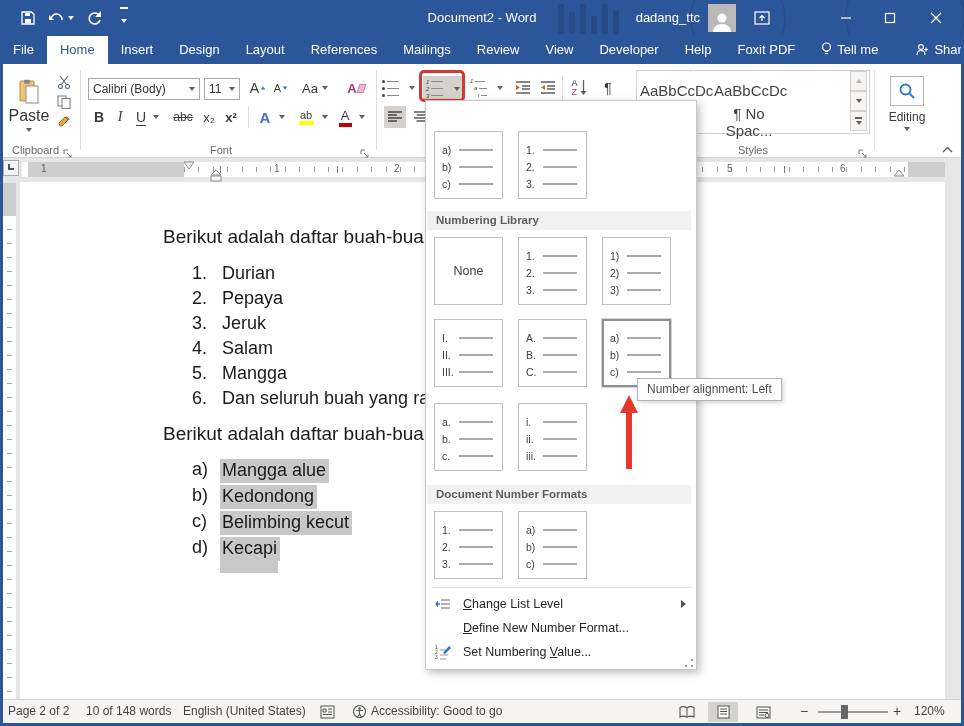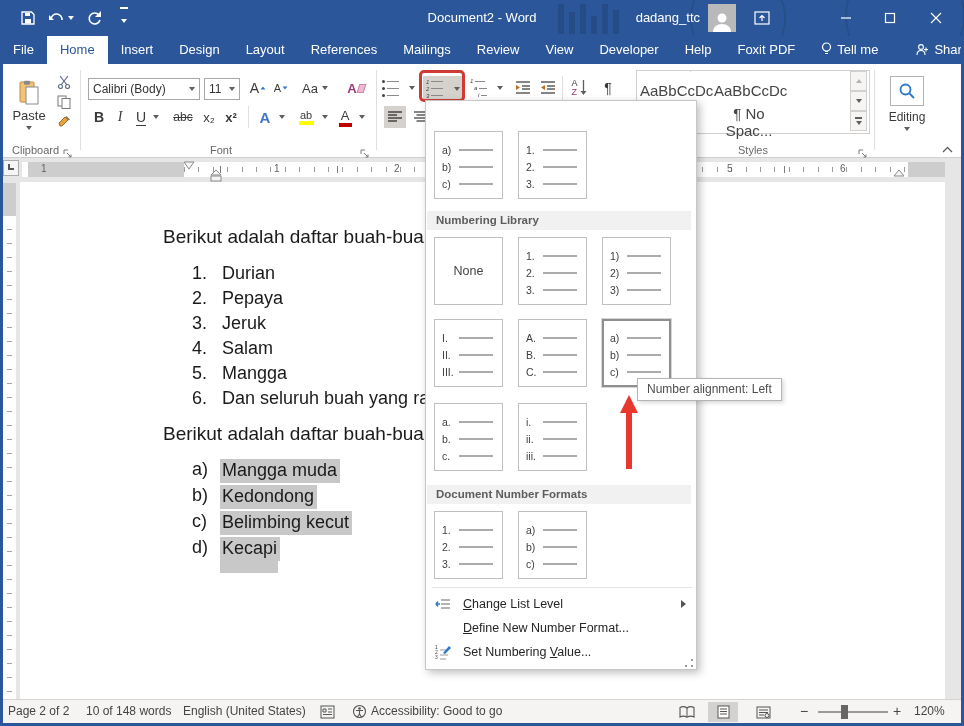--- a/index.html
+++ b/index.html
@@ -177,21 +177,21 @@
   </div>
 
   <div class="ribbon">
 
     <div class="rbtn" style="left:8px;top:8px;width:42px;height:66px;flex-direction:column;">
       <svg width="22" height="26" viewBox="0 0 22 26">
           <rect x="2" y="2" width="14" height="20" rx="1" fill="#f2c377" stroke="#b98a43"></rect>
           <rect x="6" y="0.8" width="6" height="4" rx="1" fill="#8a8a8a"></rect>
           <rect x="8" y="7" width="12" height="17" fill="#fff" stroke="#8a8a8a"></rect>
         </svg>
-      <span style="font-size:13px;margin-top:2px;">Paste</span>
+      <span style="font-size:16px;margin-top:2px;">Paste</span>
       <span class="chev" style="margin-top:3px;"></span>
     </div>
     <div class="rbtn" style="left:54px;top:10px;width:20px;height:16px;">
       <svg width="14" height="14" viewBox="0 0 14 14">
           <path d="M3 1l7 9M11 1 4 10" stroke="#5f6e87" stroke-width="1.2" fill="none"></path>
           <circle cx="3.5" cy="11.5" r="2" fill="none" stroke="#5f6e87" stroke-width="1.2"></circle>
           <circle cx="10.5" cy="11.5" r="2" fill="none" stroke="#5f6e87" stroke-width="1.2"></circle>
         </svg>
     </div>
     <div class="rbtn" style="left:54px;top:30px;width:20px;height:16px;">
@@ -465,21 +465,21 @@
         </div>
       <div class="li" style="top:206px;">
           <span class="mk">6.</span>
           <span class="tx">Dan seluruh buah yang rasan</span>
         </div>
 
       <div class="doctext" style="left:143px;top:241px;">Berikut adalah daftar buah-buahan y</div>
 
       <div class="li" style="top:277px;">
           <span class="mk">a)</span>
-          <span class="tx hl">Mangga muda</span>
+          <span class="tx hl">Mangga alue</span>
         </div>
       <div class="li" style="top:303px;">
           <span class="mk">b)</span>
           <span class="tx hl">Kedondong</span>
         </div>
       <div class="li" style="top:329px;">
           <span class="mk">c)</span>
           <span class="tx hl">Belimbing kecut</span>
         </div>
       <div class="li" style="top:355px;">

